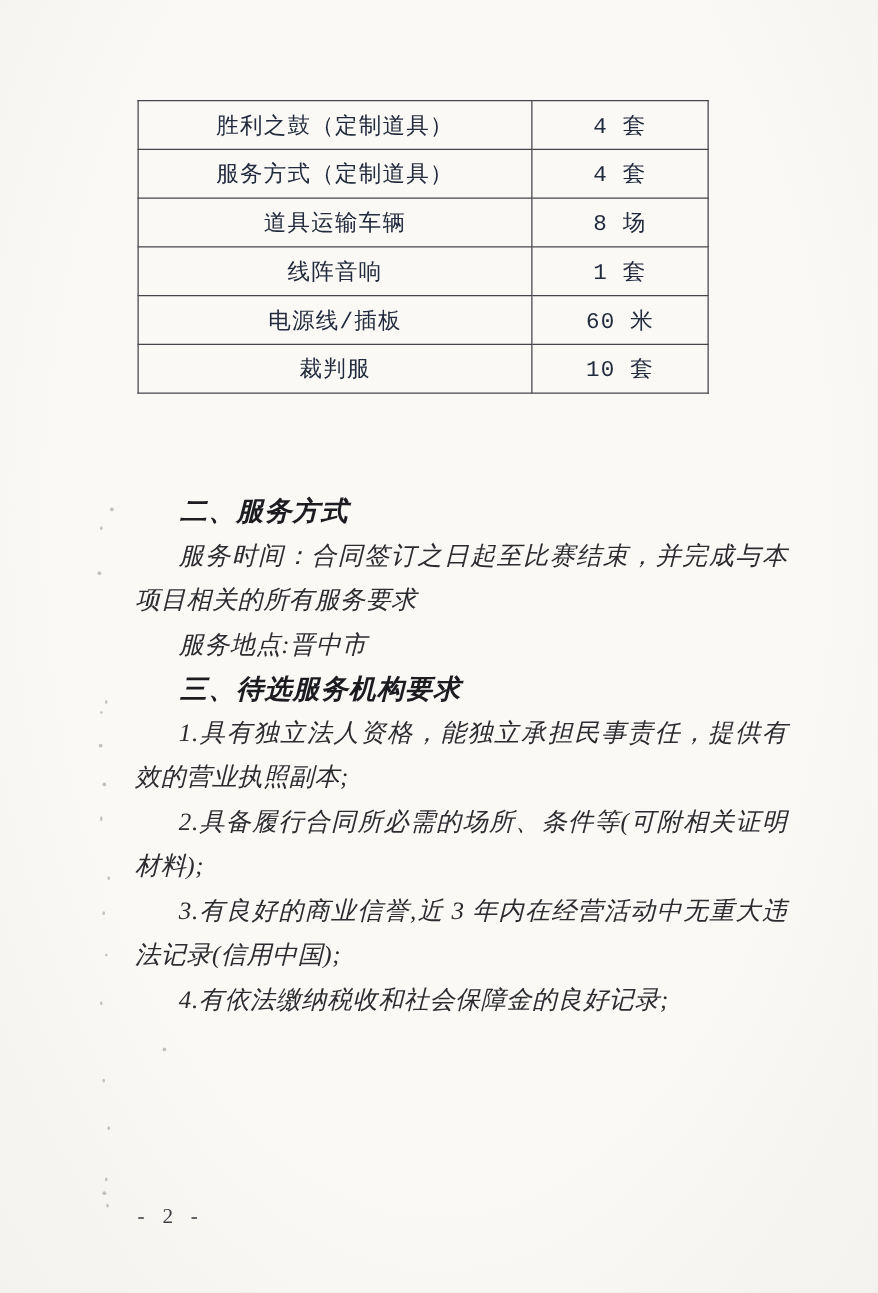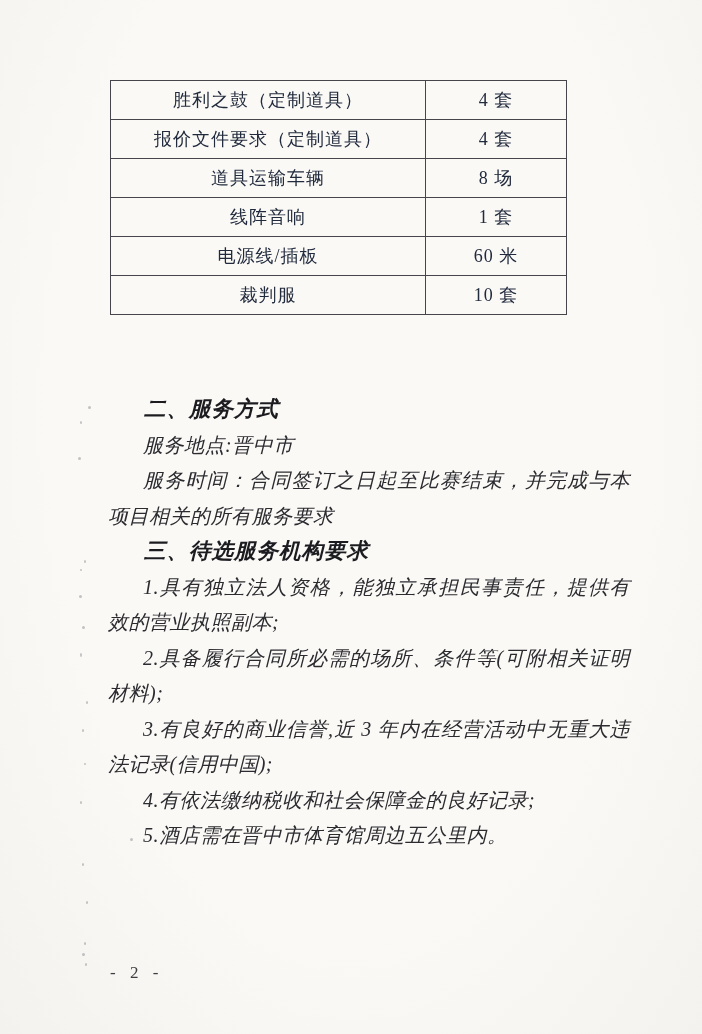--- a/index.html
+++ b/index.html
@@ -29,20 +29,21 @@
   }
   .props-table td {
     border: 1.6px solid #45454b;
     height: 38px;
     text-align: center;
     vertical-align: middle;
     font-size: 18px;
     letter-spacing: 1px;
     color: #222b3d;
     padding: 0;
+    font-family: Liberation Mono, monospace;
   }
   .props-table col.c-item { width: 315px; }
   .props-table col.c-qty  { width: 141px; }
 
   
   .body-text {
     position: absolute;
     left: 108px;
     top: 392px;
     width: 522px;
@@ -96,21 +97,21 @@
     <colgroup>
         <col class="c-item">
         <col class="c-qty">
       </colgroup>
     <tbody>
       <tr>
         <td>胜利之鼓（定制道具）</td>
         <td>4 套</td>
       </tr>
       <tr>
-        <td>报价文件要求（定制道具）</td>
+        <td>服务方式（定制道具）</td>
         <td>4 套</td>
       </tr>
       <tr>
         <td>道具运输车辆</td>
         <td>8 场</td>
       </tr>
       <tr>
         <td>线阵音响</td>
         <td>1 套</td>
       </tr>
@@ -120,29 +121,28 @@
       </tr>
       <tr>
         <td>裁判服</td>
         <td>10 套</td>
       </tr>
     </tbody>
   </table>
 
   <div class="body-text">
     <h3>二、服务方式</h3>
+    <p>服务时间：合同签订之日起至比赛结束，并完成与本项目相关的所有服务要求</p>
     <p>服务地点:晋中市</p>
-    <p>服务时间：合同签订之日起至比赛结束，并完成与本项目相关的所有服务要求</p>
 
     <h3>三、待选服务机构要求</h3>
     <p>1.具有独立法人资格，能独立承担民事责任，提供有效的营业执照副本;</p>
     <p>2.具备履行合同所必需的场所、条件等(可附相关证明材料);</p>
     <p>3.有良好的商业信誉,近 3 年内在经营活动中无重大违法记录(信用中国);</p>
     <p>4.有依法缴纳税收和社会保障金的良好记录;</p>
-    <p>5.酒店需在晋中市体育馆周边五公里内。</p>
 
   </div>
 
   <div class="page-number">- 2 -</div>
 
   <div class="speck" style="left:88px; top:406px; width:3px; height:3px;"></div>
   <div class="speck" style="left:80px; top:421px; width:2px; height:3px;"></div>
   <div class="speck" style="left:78px; top:457px; width:3px; height:3px;"></div>
   <div class="speck" style="left:84px; top:560px; width:2px; height:3px;"></div>
   <div class="speck" style="left:80px; top:569px; width:2px; height:2px;"></div>

